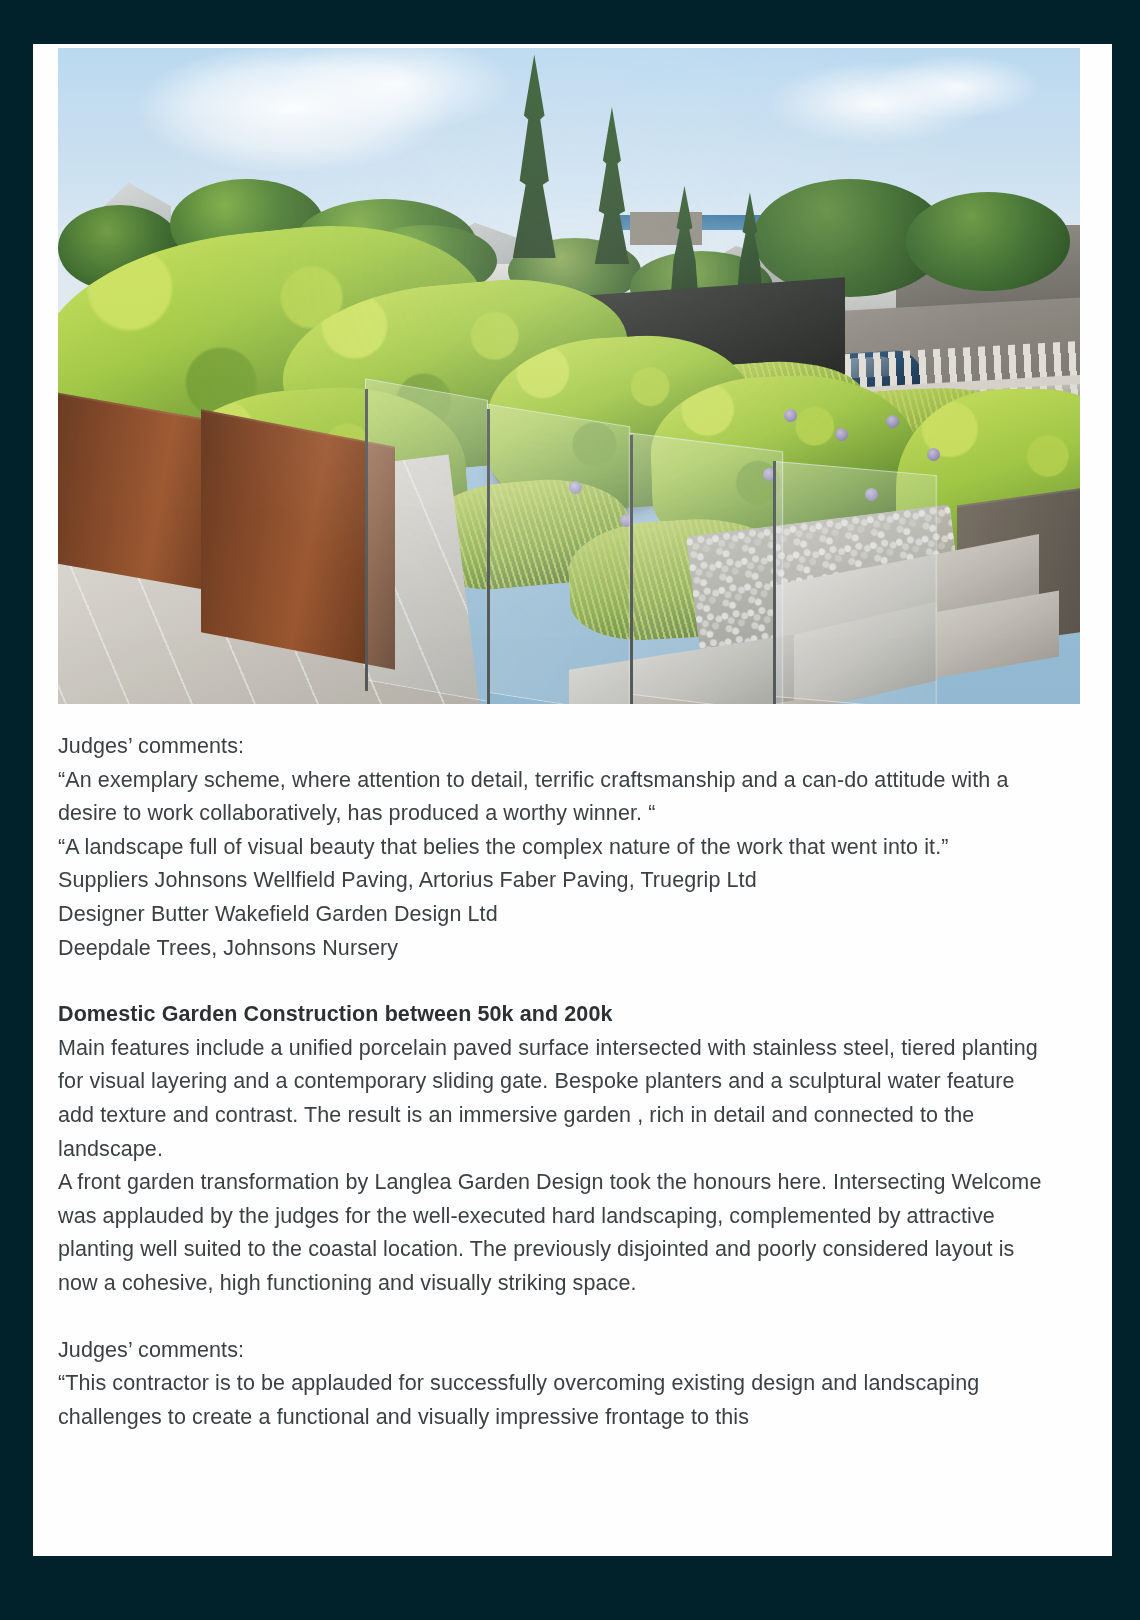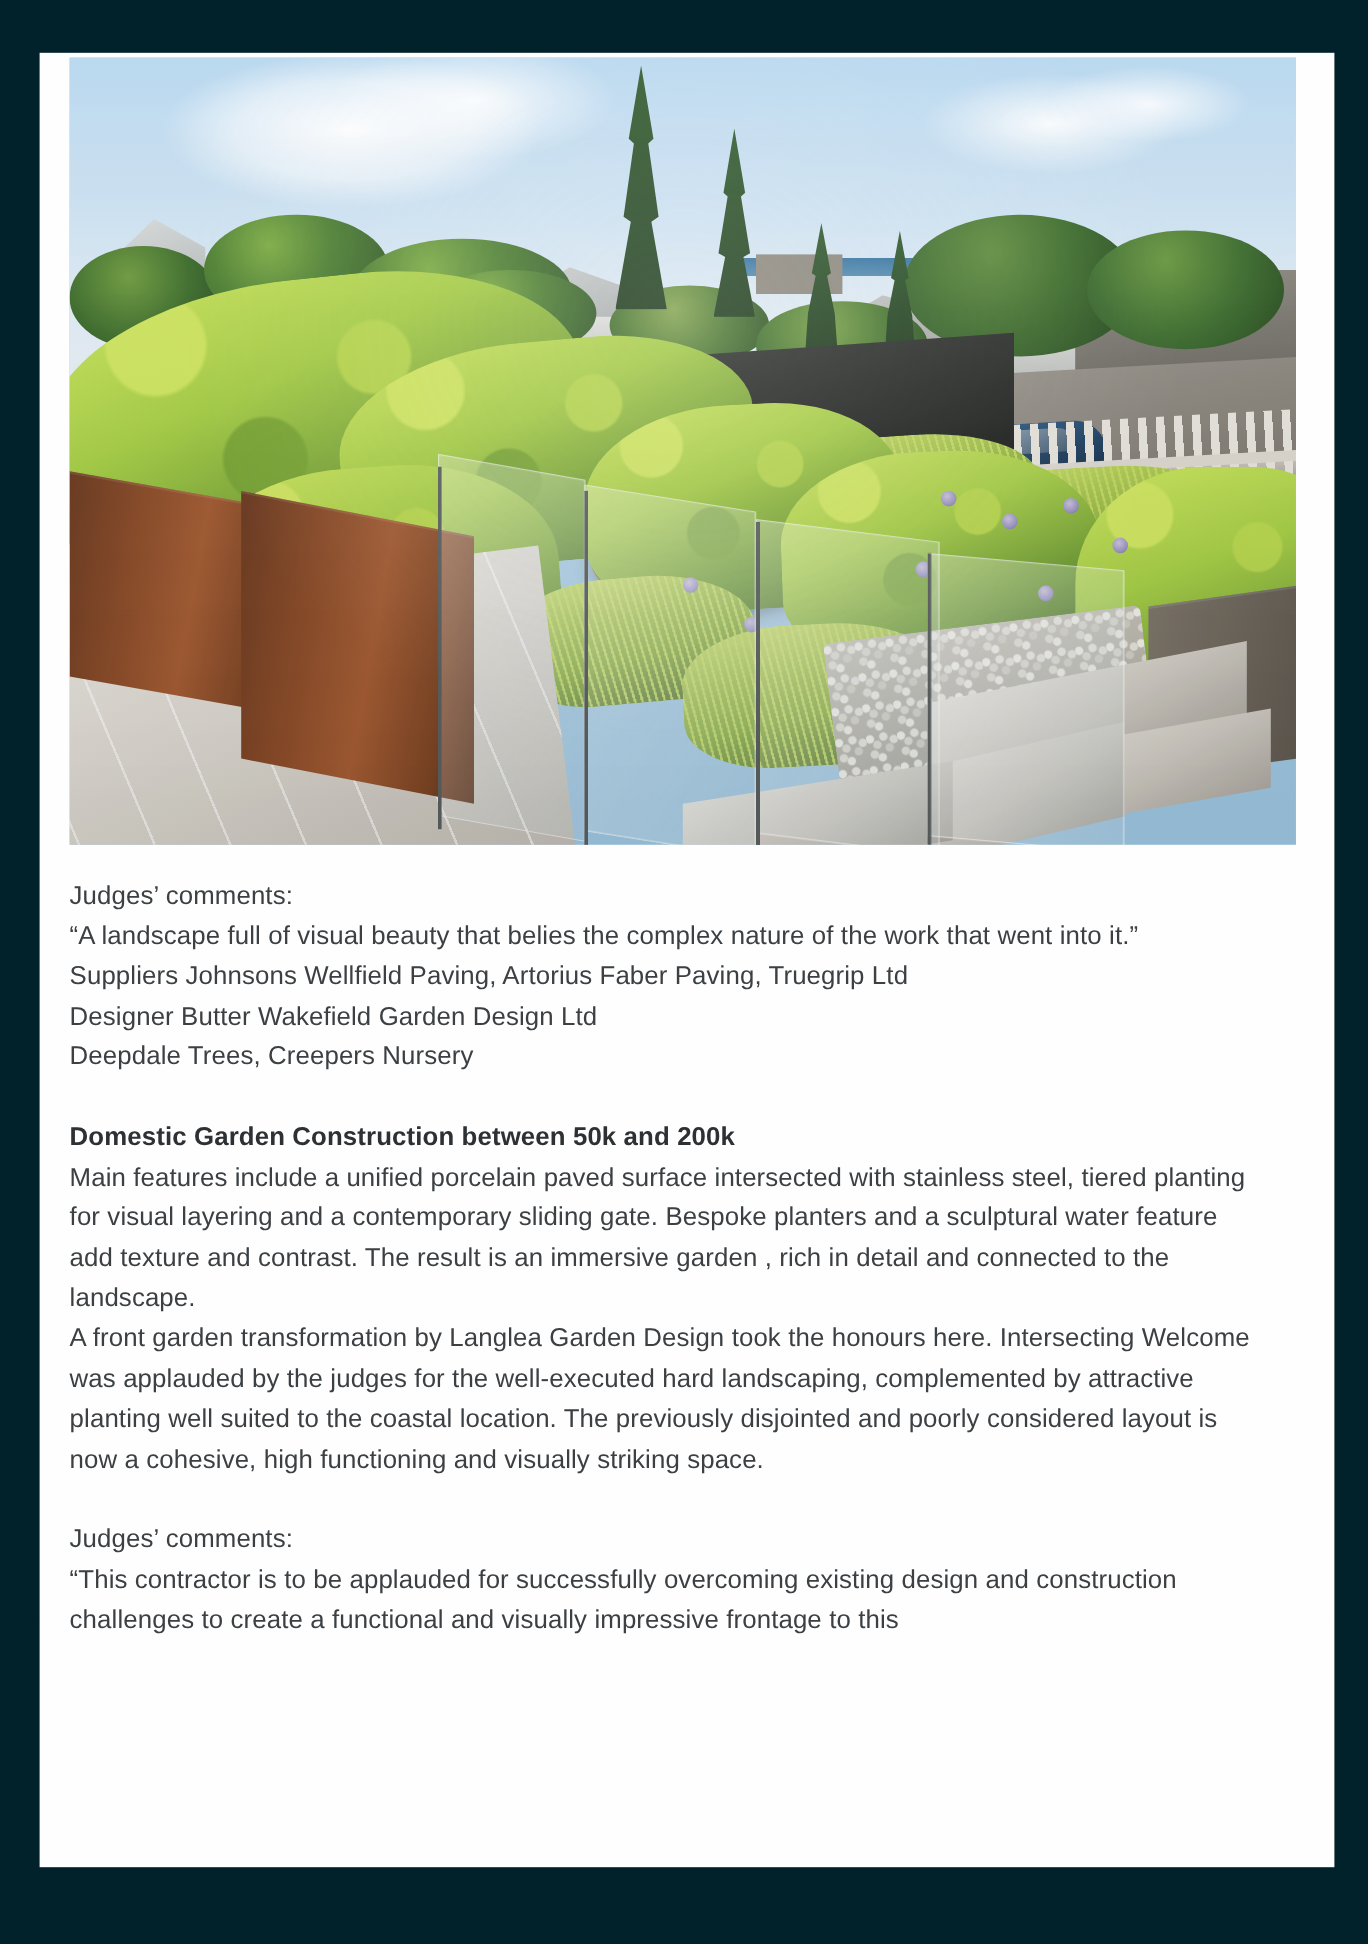--- a/index.html
+++ b/index.html
@@ -486,39 +486,40 @@
         <div class="glass-post gp4"></div>
 
         <div class="photo-grade"></div>
       </div>
     </div>
 
     <div class="article">
 
       <p class="blk">Judges’ comments:</p>
 
+      <p class="blk">“An exemplary scheme, where attention to detail, terrific craftsmanship and a can-do attitude with a desire to work collaboratively, has produced a worthy winner. “</p>
 
       <p class="blk">“A landscape full of visual beauty that belies the complex nature of the work that went into it.”</p>
 
       <p class="blk">Suppliers Johnsons Wellfield Paving, Artorius Faber Paving, Truegrip Ltd</p>
 
       <p class="blk">Designer Butter Wakefield Garden Design Ltd</p>
 
-      <p class="blk">Deepdale Trees, Creepers Nursery</p>
+      <p class="blk">Deepdale Trees, Johnsons Nursery</p>
 
       <div class="gap"></div>
 
       <p class="blk bold">Domestic Garden Construction between 50k and 200k</p>
 
       <p class="blk">Main features include a unified porcelain paved surface intersected with stainless steel, tiered planting for visual layering and a contemporary sliding gate. Bespoke planters and a sculptural water feature add texture and contrast. The result is an immersive garden , rich in detail and connected to the landscape.</p>
 
       <p class="blk">A front garden transformation by Langlea Garden Design took the honours here. Intersecting Welcome was applauded by the judges for the well-executed hard landscaping, complemented by attractive planting well suited to the coastal location. The previously disjointed and poorly considered layout is now a cohesive, high functioning and visually striking space.</p>
 
       <div class="gap"></div>
 
       <p class="blk">Judges’ comments:</p>
 
-      <p class="blk">“This contractor is to be applauded for successfully overcoming existing design and construction challenges to create a functional and visually impressive frontage to this</p>
+      <p class="blk">“This contractor is to be applauded for successfully overcoming existing design and landscaping challenges to create a functional and visually impressive frontage to this</p>
 
     </div>
 
   </div>
 </div>
 
 </body></html>

